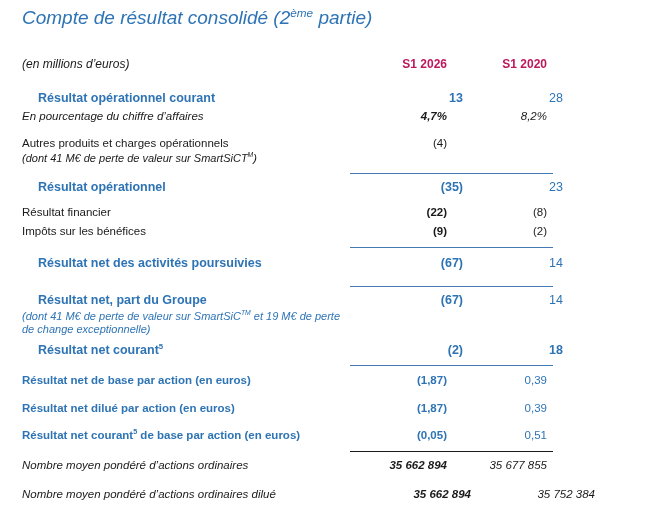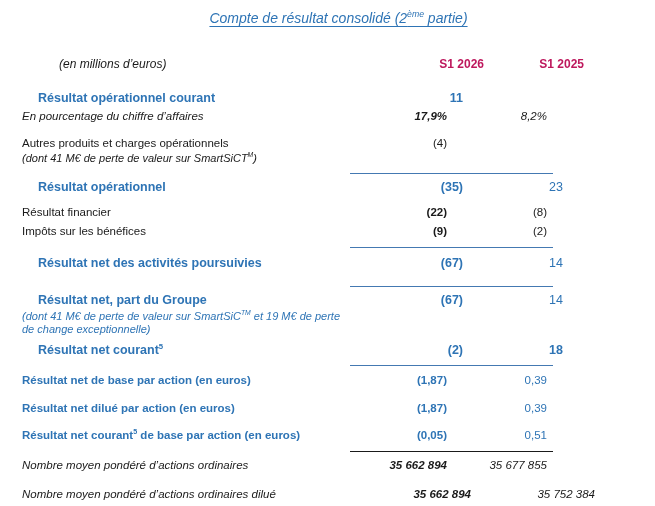--- a/index.html
+++ b/index.html
@@ -8,43 +8,41 @@
     box-sizing:border-box;
     background:#ffffff;
     font-family:"Liberation Sans", sans-serif;
     color:#1a1a1a;
     padding:10px 0 0 22px;
     overflow:hidden;
   }
   .title {
     color:#2E74B5;
     font-style:italic;
-    font-size:14px;
+    font-size:19px;
     line-height:16px;
-    text-decoration:underline;
     text-underline-offset:3px;
-    text-align:center;
   }
   sup { font-size:0.62em; line-height:0; }
   .row {
     display:grid;
     grid-template-columns:328px 97px 100px;
     align-items:baseline;
   }
   .v { text-align:right; }
   .rule {
     height:0;
     border-top:1px solid #4479B2;
     margin-left:328px;
     width:203px;
   }
   .rule.black { border-top-color:#1a1a1a; }
 
   
-  .hdr { font-size:12px; line-height:15px;margin-left:37px; }
+  .hdr { font-size:12px; line-height:15px; }
   .hdr .label { font-style:italic; color:#1a1a1a; }
   .hdr .v { color:#be185d; font-weight:bold; }
 
   .main { font-size:12.5px; line-height:16px; color:#2E74B5;padding-left:16px; }
   .main .label { font-weight:bold; }
   .main .v1 { font-weight:bold; }
 
   .main.both-bold .v2 { font-weight:bold; }
 
   .plain { font-size:11.5px; line-height:14px; color:#1a1a1a; }
@@ -66,31 +64,32 @@
 </head>
 <body>
 
 <div class="sheet">
 
   <div class="title"><span>Compte de résultat consolidé (2</span><sup>ème</sup><span> partie)</span></div>
 
   <div class="row hdr" style="margin-top:31px;">
     <div class="label">(en millions d’euros)</div>
     <div class="v">S1 2026</div>
-    <div class="v">S1 2025</div>
+    <div class="v">S1 2020</div>
   </div>
 
   <div class="row main" style="margin-top:18px;">
     <div class="label">Résultat opérationnel courant</div>
-    <div class="v v1">11</div>
+    <div class="v v1">13</div>
+    <div class="v v2">28</div>
   </div>
 
   <div class="row pct" style="margin-top:3px;">
     <div class="label">En pourcentage du chiffre d’affaires</div>
-    <div class="v v1">17,9%</div>
+    <div class="v v1">4,7%</div>
     <div class="v v2">8,2%</div>
   </div>
 
   <div class="row plain" style="margin-top:13px;">
     <div class="label">Autres produits et charges opérationnels</div>
     <div class="v v2">(4)</div>
   </div>
   <div class="note" style="margin-top:2px;"><span>(dont 41 M€ de perte de valeur sur SmartSiCT</span><sup>M</sup><span>)</span></div>
 
   <div class="rule" style="margin-top:8px;"></div>

